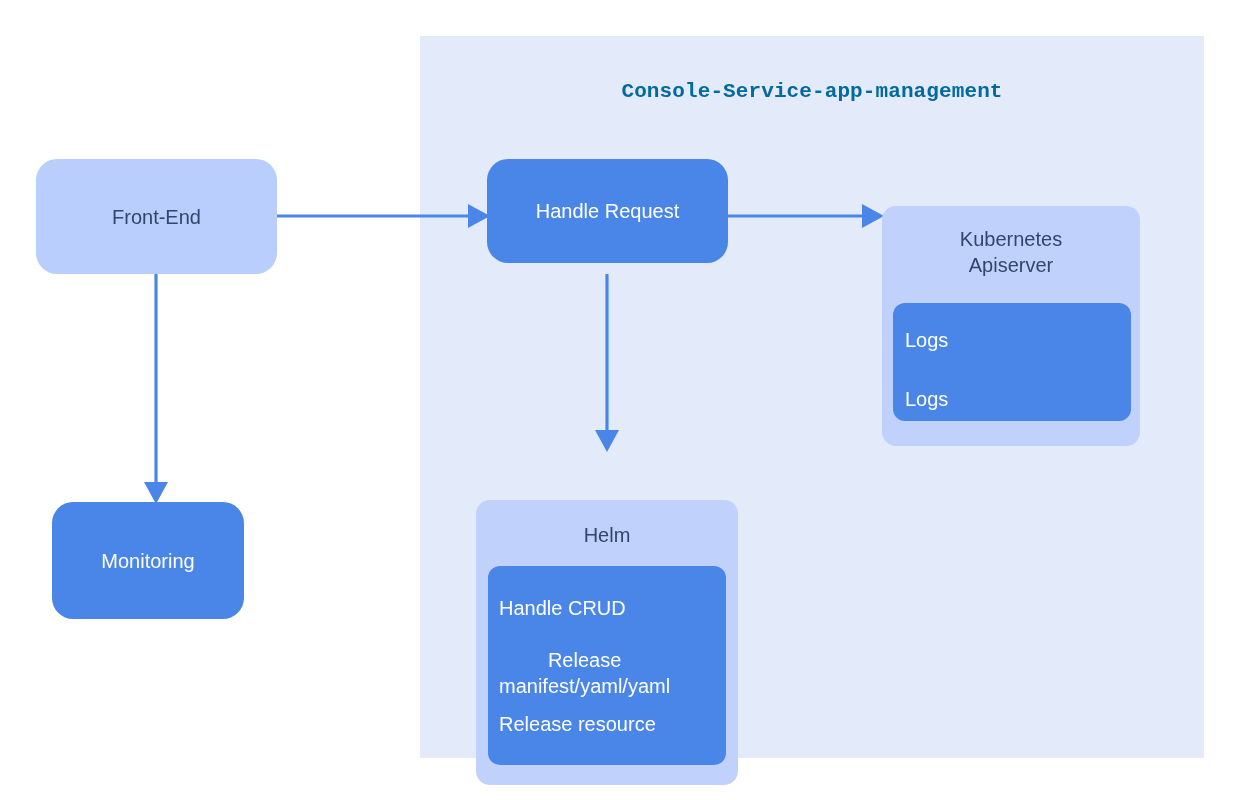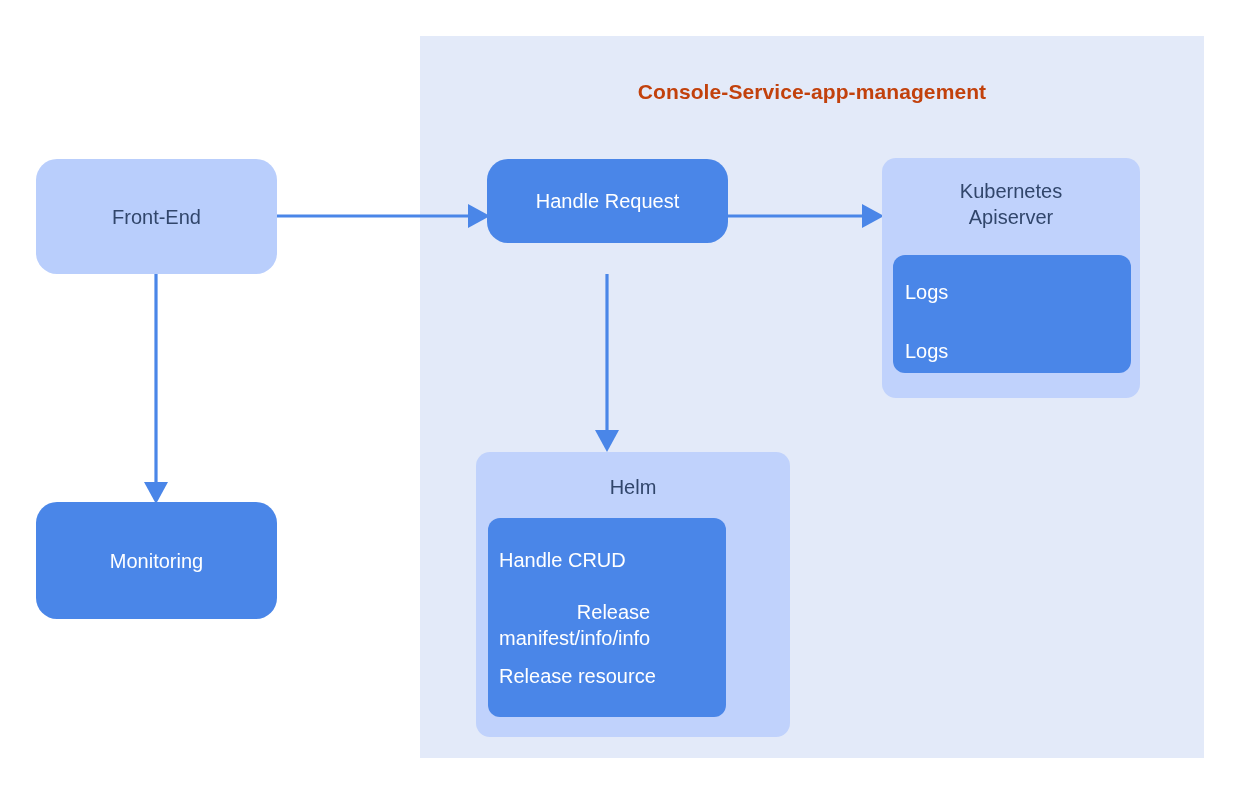--- a/index.html
+++ b/index.html
@@ -30,22 +30,23 @@
     background: #e3eaf9;
   }
   .service-panel-title {
     position: absolute;
     left: 420px;
     top: 80px;
     width: 784px;
     text-align: center;
     font-size: 21px;
     font-weight: bold;
-    color: #c2410c;
+    color: #0369a1;
     letter-spacing: 0.1px;
+    font-family: Liberation Mono, monospace;
   }
 
   
   .node {
     position: absolute;
     box-sizing: border-box;
     border-radius: 21px;
     display: flex;
     align-items: center;
     justify-content: center;
@@ -65,39 +66,40 @@
   }
 
   
   #node-frontend {
     left: 36px;
     top: 159px;
     width: 241px;
     height: 115px;
   }
   #node-monitoring {
-    left: 36px;
+    left: 52px;
     top: 502px;
-    width: 241px;
+    width: 192px;
     height: 117px;
     justify-content: center;
   }
   #node-handle-request {
     left: 487px;
     top: 159px;
     width: 241px;
-    height: 84px;
+    height: 104px;
   }
 
   
   .group {
     position: absolute;
     box-sizing: border-box;
     background: #c0d2fc;
     border-radius: 14px;
+    margin-top: 48px;
   }
   .group-title {
     position: absolute;
     left: 0;
     width: 100%;
     text-align: center;
     font-size: 20px;
     line-height: 1.32;
     color: #31466b;
   }
@@ -107,21 +109,21 @@
     background: #4a86e8;
     border-radius: 12px;
     color: #ffffff;
   }
   .group-item {
     position: absolute;
     left: 23px;
     font-size: 20px;
     line-height: 1.3;
     color: #ffffff;
-    text-align: right;
+    text-align: center;
     white-space: pre-line;
   }
 
   
   #group-kubernetes {
     left: 882px;
     top: 158px;
     width: 258px;
     height: 240px;
   }
@@ -132,21 +134,21 @@
     width: 238px;
     height: 118px;
   }
   #k8s-item-0 { top: 121px; }
   #k8s-item-1 { top: 180px; }
 
   
   #group-helm {
     left: 476px;
     top: 452px;
-    width: 314px;
+    width: 262px;
     height: 285px;
   }
   #group-helm .group-title { top: 22px; }
   #group-helm .group-body {
     left: 12px;
     top: 66px;
     width: 238px;
     height: 199px;
   }
   #helm-item-0 { top: 95px; }
@@ -214,17 +216,17 @@
     <div class="group-body"></div>
     <div class="group-item" id="k8s-item-0">Logs</div>
     <div class="group-item" id="k8s-item-1">Logs</div>
   </div>
 
   <div class="group" id="group-helm">
     <div class="group-title" style="white-space: pre-line;">Helm</div>
     <div class="group-body"></div>
     <div class="group-item" id="helm-item-0">Handle CRUD</div>
     <div class="group-item" id="helm-item-1">Release
-manifest/info/info</div>
+manifest/yaml/yaml</div>
     <div class="group-item" id="helm-item-2">Release resource</div>
   </div>
 
 </div>
 
 </body></html>

